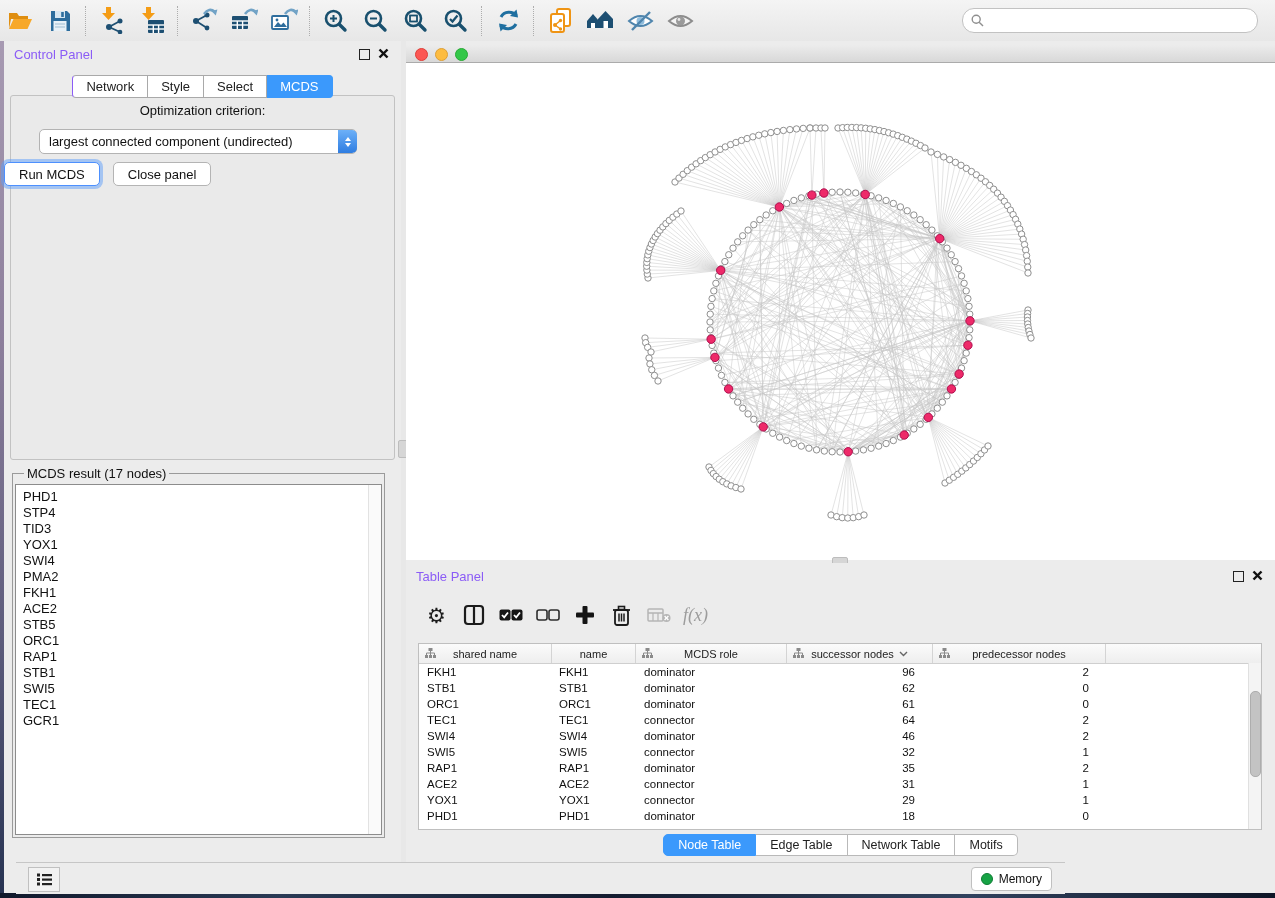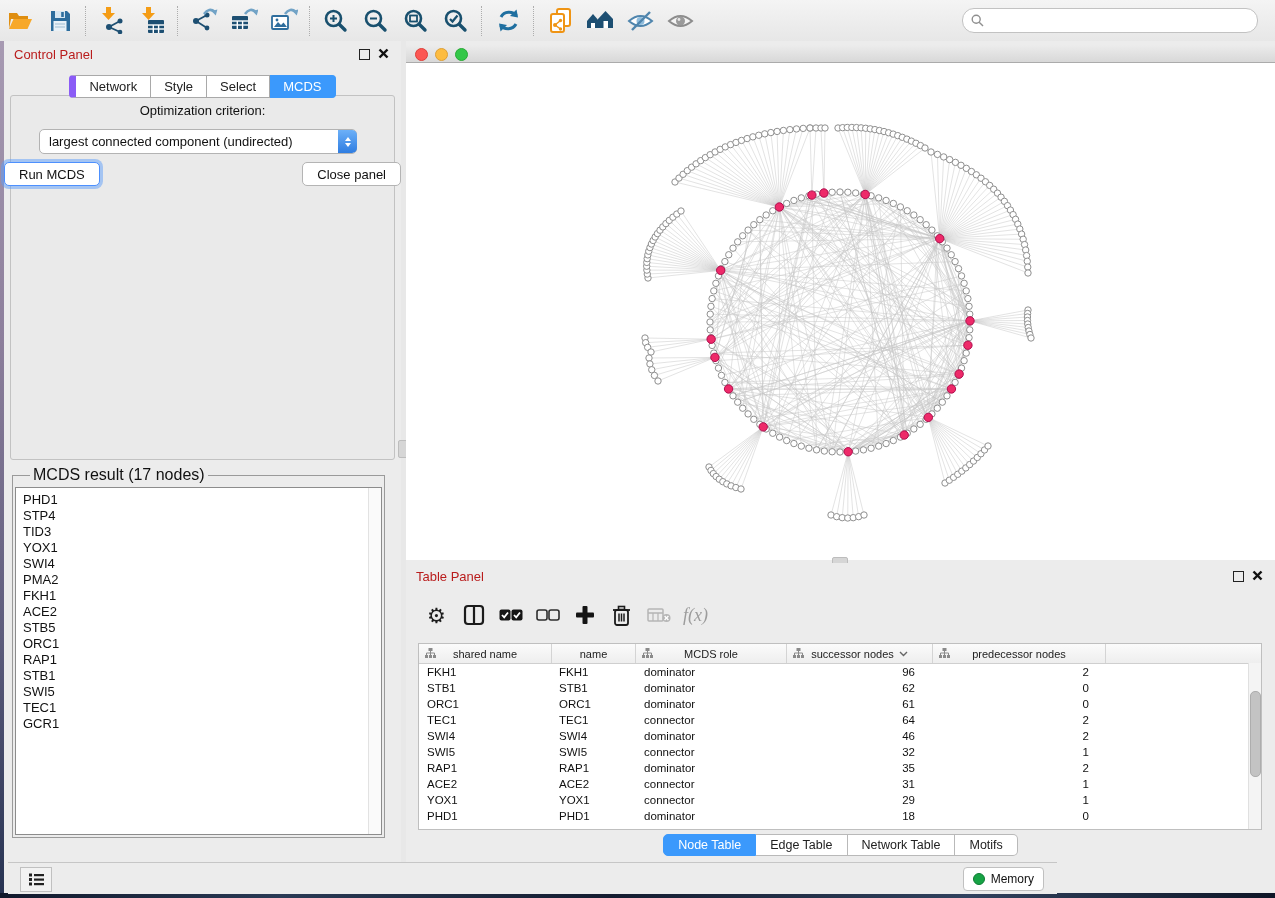--- a/index.html
+++ b/index.html
@@ -8,42 +8,42 @@
   #toolbar{position:absolute;left:0;top:0;width:1275px;height:41px;background:linear-gradient(#f4f4f4,#e7e7e7);border-bottom:1px solid #c9c9c9;display:flex;align-items:center;}
   .tbtn{width:40px;height:38px;display:flex;align-items:center;justify-content:center;flex:0 0 auto;}
   .tsep{width:1px;height:30px;margin:0 5px;border-left:1px dotted #adadad;flex:0 0 auto;}
   #searchbox{position:absolute;right:17px;top:8px;width:278px;height:23px;background:#fff;border:1px solid #c2c2c2;border-radius:12px;display:flex;align-items:center;padding:0 8px;}
   #searchbox input{border:none;outline:none;flex:1;font-size:12px;background:transparent;margin-left:6px;}
   
   #desktop-left{position:absolute;left:0;top:41px;width:4px;height:852px;background:linear-gradient(180deg,#a79ab2,#8d7f9c 35%,#5d5c7c 70%,#273352);}
   #desktop-bottom{position:absolute;left:0;top:893px;width:1275px;height:5px;background:linear-gradient(90deg,#10182b,#2a3a55 22%,#141c30 48%,#31425e 76%,#0e1526);}
   
   .panel-head{position:relative;height:26px;}
-  .panel-title{position:absolute;left:10px;top:6px;font-size:13px;color:#b91c1c;}
+  .panel-title{position:absolute;left:10px;top:6px;font-size:13px;color:#8b5cf6;}
   .float-ico{position:absolute;top:8px;width:9px;height:9px;border:1.6px solid #222;background:transparent;}
   .close-ico{position:absolute;top:7px;width:11px;height:11px;}
   
   #control-panel{position:absolute;left:4px;top:41px;width:397px;height:821px;background:#ececec;}
   #cp-tabs{position:absolute;left:0;top:34px;width:100%;display:flex;justify-content:center;z-index:2;}
   .cp-tab{height:21px;line-height:21px;padding:0 13px;font-size:13px;background:#fff;border:1px solid #a9a9a9;border-left:none;color:#222;cursor:default;}
-  .cp-tab:first-child{border-left:7px solid #8b5cf6;border-radius:4px 0 0 4px;}
+  .cp-tab:first-child{border-left:1px solid #8b5cf6;border-radius:4px 0 0 4px;}
   .cp-tab:last-child{border-radius:0 4px 4px 0;}
   .cp-tab.active{background:#3b99fc;border-color:#3b99fc;color:#fff;}
   #cp-box{position:absolute;left:6px;top:54px;width:383px;height:363px;background:#eaeaea;border:1px solid #c2c2c2;border-radius:3px;}
   #opt-label{position:absolute;left:0;top:62px;width:100%;text-align:center;font-size:13px;color:#111;}
   #dropdown{position:absolute;left:35px;top:88px;width:316px;height:23px;background:#fff;border:1px solid #b3b3b3;border-radius:5px;display:flex;align-items:center;}
   #dropdown .dd-val{flex:1;font-size:13px;color:#111;padding-left:9px;white-space:nowrap;overflow:hidden;}
   #dropdown .dd-cap{width:19px;height:23px;margin-right:-1px;background:linear-gradient(#6cb0f8,#2f7de1);border-radius:0 5px 5px 0;display:flex;flex-direction:column;align-items:center;justify-content:center;gap:2px;}
   .dd-up{width:0;height:0;border-left:3.5px solid transparent;border-right:3.5px solid transparent;border-bottom:4.5px solid #fff;}
   .dd-dn{width:0;height:0;border-left:3.5px solid transparent;border-right:3.5px solid transparent;border-top:4.5px solid #fff;}
-  .cp-btnrow{position:absolute;left:0;top:121px;width:100%;display:flex;justify-content:space-between;gap:13px;}
+  .cp-btnrow{position:absolute;left:0;top:121px;width:100%;display:flex;justify-content:flex-start;gap:13px;}
   .btn{height:24px;padding:0 14px;font-size:13px;color:#111;background:#fff;border:1px solid #b4b4b4;border-radius:5px;}
   .btn.focused{border-color:#4d90fe;box-shadow:0 0 0 3px rgba(94,158,250,.5);}
   #mcds-fs{position:absolute;left:8px;top:425px;width:371px;height:370px;border:1px solid #9a9a9a;margin:0;padding:0;}
-  #mcds-fs legend{font-size:16px;color:#111;margin-left:17px;padding:0 3px;}
+  #mcds-fs legend{font-size:13px;color:#111;margin-left:11px;padding:0 3px;}
   #mcds-listwrap{position:absolute;left:2px;right:2px;top:3px;bottom:2px;background:#fff;border:1px solid #8c8c8c;overflow:hidden;}
   #mcds-list{position:absolute;left:0;top:4px;right:13px;}
   .mcds-item{font-size:13px;line-height:16px;padding-left:7px;color:#111;}
   #mcds-track{position:absolute;right:0;top:0;bottom:0;width:12px;background:#fafafa;border-left:1px solid #e2e2e2;}
   
   #vsplit{position:absolute;left:401px;top:41px;width:5px;height:821px;background:#e8e8e8;}
   #vsplit .handle{position:absolute;left:-3px;top:399px;width:10px;height:16px;background:#d6d6d6;border:1px solid #bdbdbd;border-radius:2px;}
   #hsplit{position:absolute;left:406px;top:560px;width:869px;height:3px;background:#ececec;}
   #hsplit .handle-h{position:absolute;left:426px;top:-3px;width:14px;height:7px;background:#d6d6d6;border:1px solid #bdbdbd;border-radius:2px;}
   
@@ -70,21 +70,21 @@
   .tr{display:flex;height:16px;align-items:center;}
   .td{font-size:11.5px;color:#111;flex:0 0 auto;white-space:nowrap;overflow:hidden;}
   #tp-vscroll{position:absolute;right:0;top:19px;bottom:0;width:12px;background:#f4f4f4;border-left:1px solid #e0e0e0;}
   #tp-vscroll .thumb{position:absolute;left:1px;top:28px;width:9px;height:84px;background:#c3c3c3;border:1px solid #adadad;border-radius:5px;}
   #tp-tabs{position:absolute;left:0;top:271px;width:100%;display:flex;justify-content:center;}
   .tp-tab{height:20px;line-height:20px;padding:0 14px;font-size:12.5px;background:#fff;border:1px solid #b9b9b9;border-left:none;color:#222;}
   .tp-tab:first-child{border-left:1px solid #b9b9b9;border-radius:5px 0 0 5px;}
   .tp-tab:last-child{border-radius:0 5px 5px 0;}
   .tp-tab.active{background:#3b99fc;border-color:#3b99fc;color:#fff;}
   
-  #status-bar{position:absolute;left:8px;top:862px;width:1049px;height:31px;background:#ececec;border-top:1px solid #c6c6c6;}
+  #status-bar{position:absolute;left:16px;top:862px;width:1049px;height:31px;background:#ececec;border-top:1px solid #c6c6c6;}
   #list-btn{position:absolute;left:12px;top:4px;width:30px;height:23px;background:#f2f2f2;border:1px solid #c0c0c0;display:flex;align-items:center;justify-content:center;}
   #memory-btn{position:absolute;right:13px;top:4px;height:22px;background:#fff;border:1px solid #c0c0c0;border-radius:4px;display:flex;align-items:center;padding:0 9px;gap:6px;}
   #memory-btn .dot{width:10px;height:10px;border-radius:50%;background:#17a345;border:1px solid #0d7d33;}
   #memory-btn .lbl{font-size:12px;color:#111;}
 </style>
 </head>
 <body>
 
 <div id="app">
 

